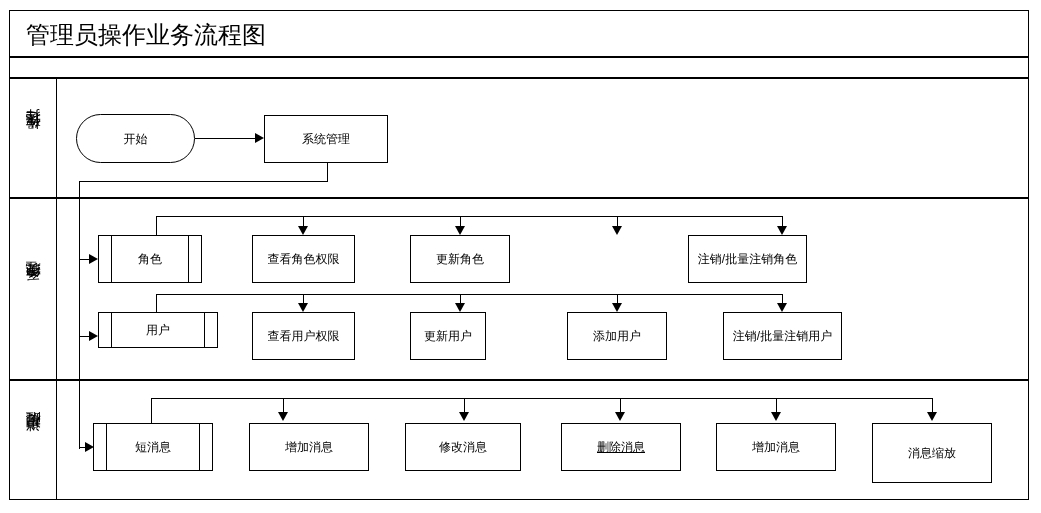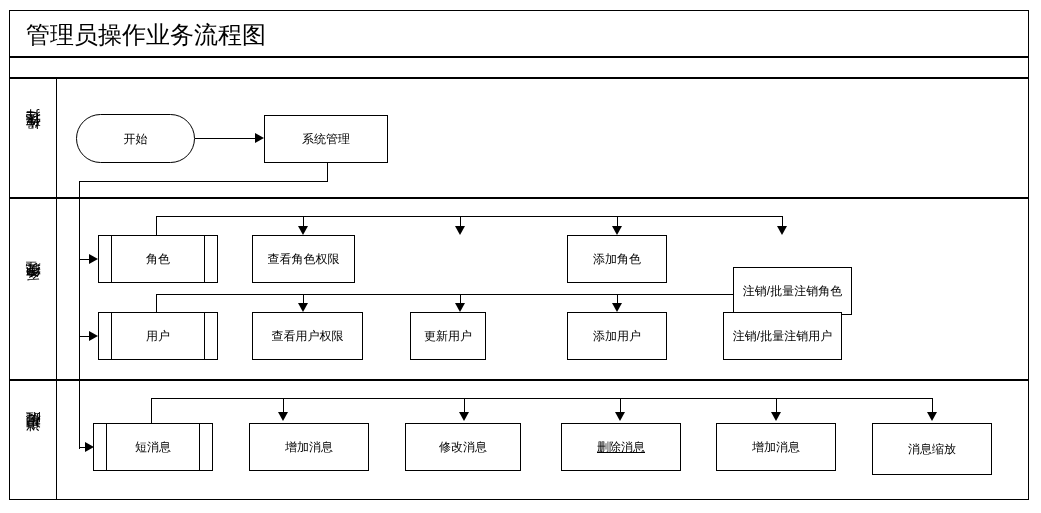--- a/index.html
+++ b/index.html
@@ -216,31 +216,31 @@
   <div class="vline" style="left:620px; top:398px; height:16px;"></div>
   <div class="arrow-down" style="left:615px; top:412px;"></div>
   <div class="vline" style="left:776px; top:398px; height:16px;"></div>
   <div class="arrow-down" style="left:771px; top:412px;"></div>
   <div class="vline" style="left:932px; top:398px; height:16px;"></div>
   <div class="arrow-down" style="left:927px; top:412px;"></div>
 
   <div class="node terminator" style="left:76px; top:114px; width:119px; height:49px;">开始</div>
   <div class="node" style="left:264px; top:115px; width:124px; height:48px;">系统管理</div>
 
-  <div class="node predefined" style="left:98px; top:235px; width:120px; height:48px;">角色</div>
+  <div class="node predefined" style="left:98px; top:235px; width:104px; height:48px;">角色</div>
   <div class="node" style="left:252px; top:235px; width:103px; height:48px;">查看角色权限</div>
-  <div class="node" style="left:567px; top:235px; width:100px; height:48px;">添加角色</div>
-  <div class="node" style="left:733px; top:235px; width:119px; height:48px;margin-top:32px;">注销/批量注销角色</div>
-
-  <div class="node predefined" style="left:98px; top:312px; width:120px; height:48px;">用户</div>
-  <div class="node" style="left:252px; top:312px; width:111px; height:48px;">查看用户权限</div>
+  <div class="node" style="left:410px; top:235px; width:100px; height:48px;">更新角色</div>
+  <div class="node" style="left:688px; top:235px; width:119px; height:48px;">注销/批量注销角色</div>
+
+  <div class="node predefined" style="left:98px; top:312px; width:120px; height:36px;">用户</div>
+  <div class="node" style="left:252px; top:312px; width:103px; height:48px;">查看用户权限</div>
   <div class="node" style="left:410px; top:312px; width:76px; height:48px;">更新用户</div>
   <div class="node" style="left:567px; top:312px; width:100px; height:48px;">添加用户</div>
   <div class="node" style="left:723px; top:312px; width:119px; height:48px;">注销/批量注销用户</div>
 
   <div class="node predefined" style="left:93px; top:423px; width:120px; height:48px;">短消息</div>
   <div class="node" style="left:249px; top:423px; width:120px; height:48px;">增加消息</div>
   <div class="node" style="left:405px; top:423px; width:116px; height:48px;">修改消息</div>
   <div class="node" style="left:561px; top:423px; width:120px; height:48px;text-decoration:underline;">删除消息</div>
   <div class="node" style="left:716px; top:423px; width:120px; height:48px;">增加消息</div>
-  <div class="node" style="left:872px; top:423px; width:120px; height:52px;">消息缩放</div>
+  <div class="node" style="left:872px; top:423px; width:120px; height:60px;">消息缩放</div>
 
 </div>
 
 </body></html>

